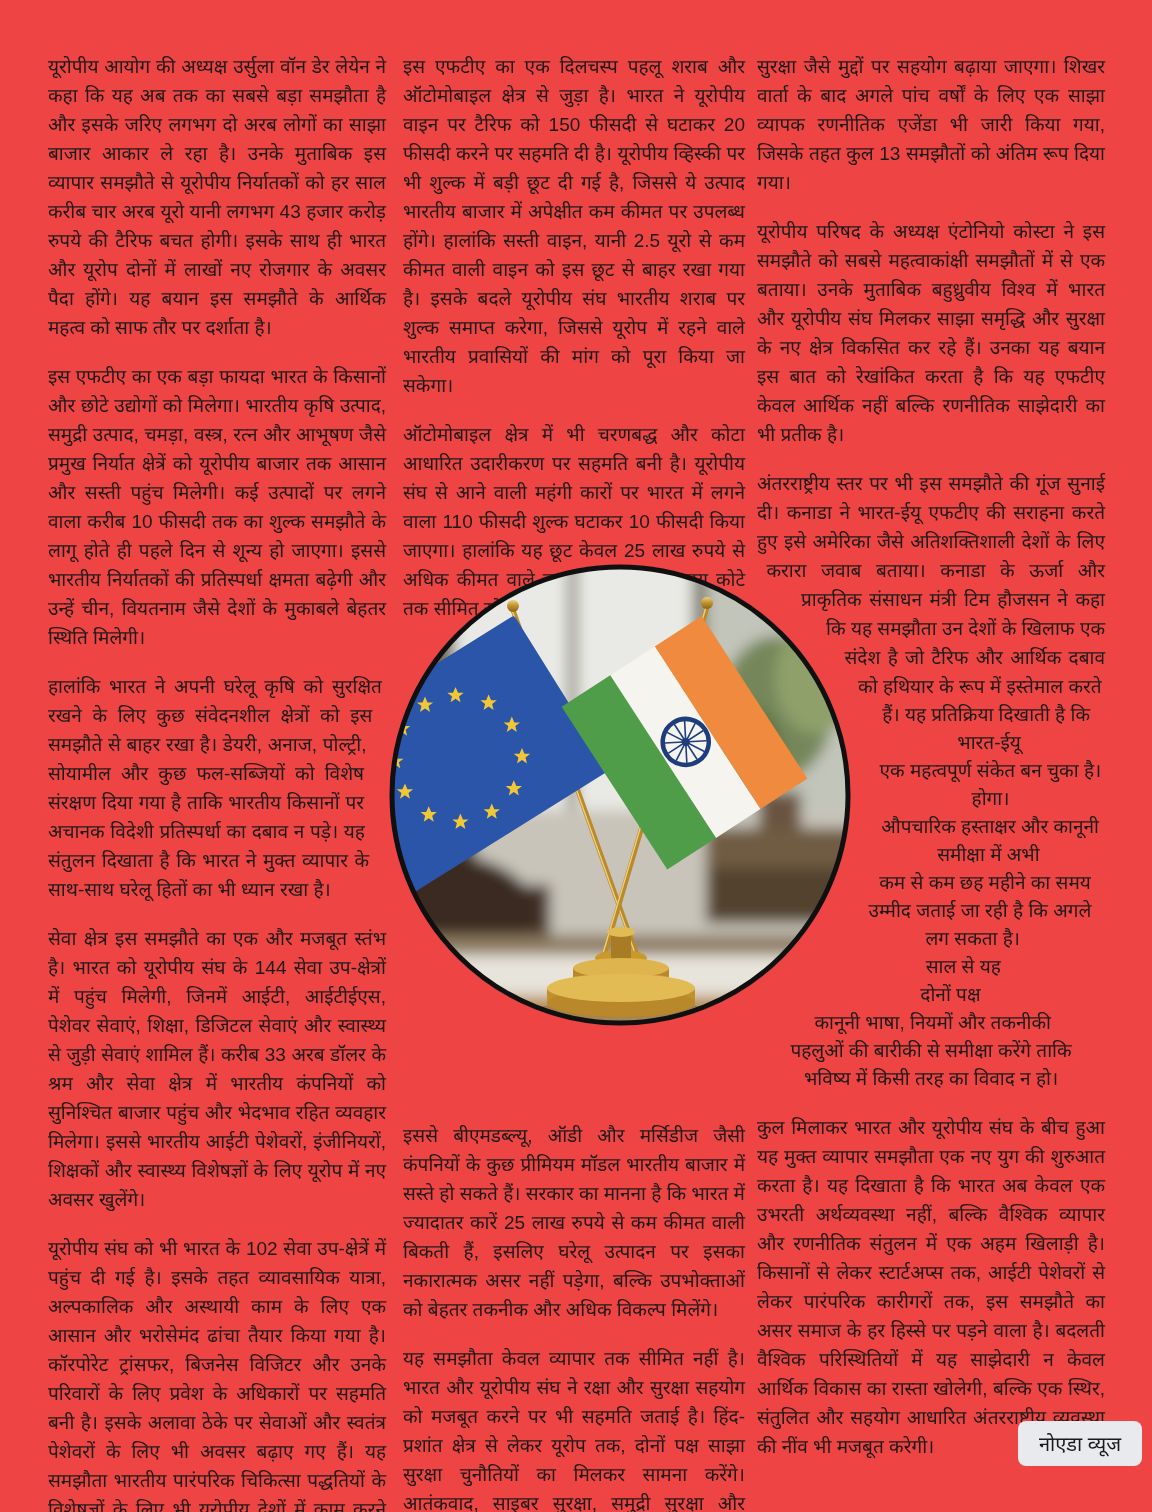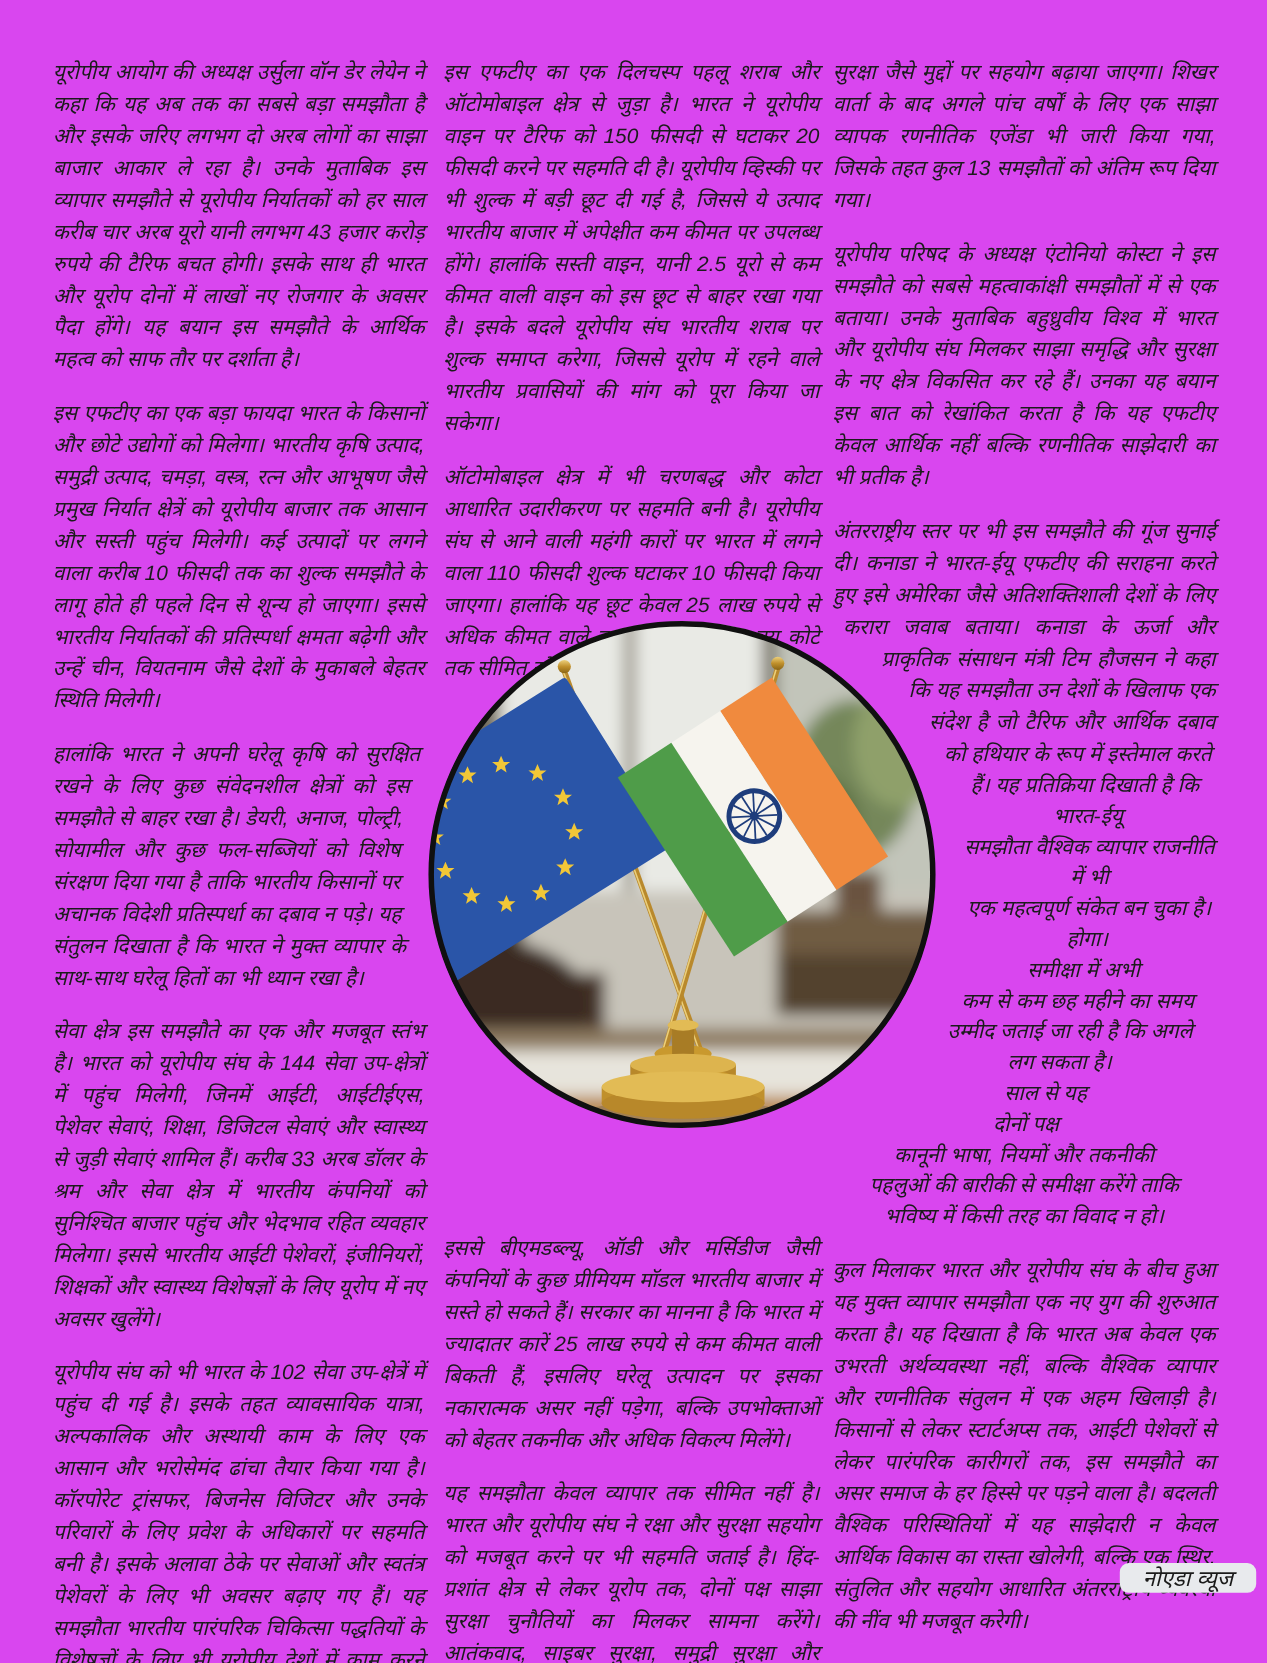--- a/index.html
+++ b/index.html
@@ -1,23 +1,22 @@
 <!DOCTYPE html>
 <html><head>
 <meta charset="utf-8">
 <style>
   html,body{margin:0;padding:0;background:#ffffff;}
   .page{
     position:relative;
     width:1152px;height:1512px;
-    background:#d946ef;
+    background:#ef4444;
     overflow:hidden;
     font-family:"Liberation Sans","DejaVu Sans",sans-serif;
     color:#1b1b1b;
-    font-style:italic;
   }
   .col{
     position:absolute;top:52px;
     font-size:19px;line-height:29px;
     text-align:justify;
     letter-spacing:0;
   }
   .col1{left:48px;width:338px;}
   .col2{left:403px;width:342px;}
   .col3{left:757px;width:348px;}
@@ -35,21 +34,21 @@
   .photo-spacer{height:478px;}
   .pjoin{margin-bottom:0 !important;}
   .wrapline{line-height:28px;text-align:center;}
   .pfinal{margin-top:20px !important;}
   .photo{
     position:absolute;left:385px;top:560px;width:470px;height:470px;margin:0;
   }
   .photo svg{display:block;width:470px;height:470px;}
   .badge{
     position:absolute;left:1018px;top:1421px;
-    min-width:124px;height:27px;
+    min-width:124px;height:45px;
     background:#e8eaed;border-radius:8px;
     display:flex;align-items:center;justify-content:center;
     font-size:20px;color:#1a1a1a;padding:0 2px;box-sizing:border-box;
   }
 </style>
 </head>
 <body>
 
 <div class="page">
 
@@ -69,23 +68,23 @@
     <p>इससे बीएमडब्ल्यू, ऑडी और मर्सिडीज जैसी कंपनियों के कुछ प्रीमियम मॉडल भारतीय बाजार में सस्ते हो सकते हैं। सरकार का मानना है कि भारत में ज्यादातर कारें 25 लाख रुपये से कम कीमत वाली बिकती हैं, इसलिए घरेलू उत्पादन पर इसका नकारात्मक असर नहीं पड़ेगा, बल्कि उपभोक्ताओं को बेहतर तकनीक और अधिक विकल्प मिलेंगे।</p>
     <p>यह समझौता केवल व्यापार तक सीमित नहीं है। भारत और यूरोपीय संघ ने रक्षा और सुरक्षा सहयोग को मजबूत करने पर भी सहमति जताई है। हिंद-प्रशांत क्षेत्र से लेकर यूरोप तक, दोनों पक्ष साझा सुरक्षा चुनौतियों का मिलकर सामना करेंगे। आतंकवाद, साइबर सुरक्षा, समुद्री सुरक्षा और आपूर्ति श्रृंखला की</p>
   </section>
 
   <section class="col col3">
     <div class="cut cut-left"></div>
     <p>सुरक्षा जैसे मुद्दों पर सहयोग बढ़ाया जाएगा। शिखर वार्ता के बाद अगले पांच वर्षों के लिए एक साझा व्यापक रणनीतिक एजेंडा भी जारी किया गया, जिसके तहत कुल 13 समझौतों को अंतिम रूप दिया गया।</p>
     <p>यूरोपीय परिषद के अध्यक्ष एंटोनियो कोस्टा ने इस समझौते को सबसे महत्वाकांक्षी समझौतों में से एक बताया। उनके मुताबिक बहुध्रुवीय विश्व में भारत और यूरोपीय संघ मिलकर साझा समृद्धि और सुरक्षा के नए क्षेत्र विकसित कर रहे हैं। उनका यह बयान इस बात को रेखांकित करता है कि यह एफटीए केवल आर्थिक नहीं बल्कि रणनीतिक साझेदारी का भी प्रतीक है।</p>
     <p class="pjoin">अंतरराष्ट्रीय स्तर पर भी इस समझौते की गूंज सुनाई दी। कनाडा ने भारत-ईयू एफटीए की सराहना करते हुए इसे अमेरिका जैसे अतिशक्तिशाली देशों के लिए करारा जवाब बताया। कनाडा के ऊर्जा और प्राकृतिक संसाधन मंत्री टिम हौजसन ने कहा कि यह समझौता उन देशों के खिलाफ एक संदेश है जो टैरिफ और आर्थिक दबाव को हथियार के रूप में इस्तेमाल करते</p>
     <div class="wrapline">हैं। यह प्रतिक्रिया दिखाती है कि भारत-ईयू</div>
-    <div class="wrapline">समझौता वैश्विक व्यापार राजनीति में भी</div>
     <div class="wrapline">एक महत्वपूर्ण संकेत बन चुका है।</div>
     <div class="wrapline">होगा।</div>
+    <div class="wrapline">औपचारिक हस्ताक्षर और कानूनी</div>
     <div class="wrapline">समीक्षा में अभी</div>
     <div class="wrapline">कम से कम छह महीने का समय</div>
     <div class="wrapline">उम्मीद जताई जा रही है कि अगले</div>
     <div class="wrapline">लग सकता है।</div>
     <div class="wrapline">साल से यह</div>
     <div class="wrapline">दोनों पक्ष</div>
     <div class="wrapline">कानूनी भाषा, नियमों और तकनीकी</div>
     <div class="wrapline">पहलुओं की बारीकी से समीक्षा करेंगे ताकि</div>
     <div class="wrapline">भविष्य में किसी तरह का विवाद न हो।</div>
     <p class="pfinal">कुल मिलाकर भारत और यूरोपीय संघ के बीच हुआ यह मुक्त व्यापार समझौता एक नए युग की शुरुआत करता है। यह दिखाता है कि भारत अब केवल एक उभरती अर्थव्यवस्था नहीं, बल्कि वैश्विक व्यापार और रणनीतिक संतुलन में एक अहम खिलाड़ी है। किसानों से लेकर स्टार्टअप्स तक, आईटी पेशेवरों से लेकर पारंपरिक कारीगरों तक, इस समझौते का असर समाज के हर हिस्से पर पड़ने वाला है। बदलती वैश्विक परिस्थितियों में यह साझेदारी न केवल आर्थिक विकास का रास्ता खोलेगी, बल्कि एक स्थिर, संतुलित और सहयोग आधारित अंतरराष्ट्रीय व्यवस्था की नींव भी मजबूत करेगी।</p>

